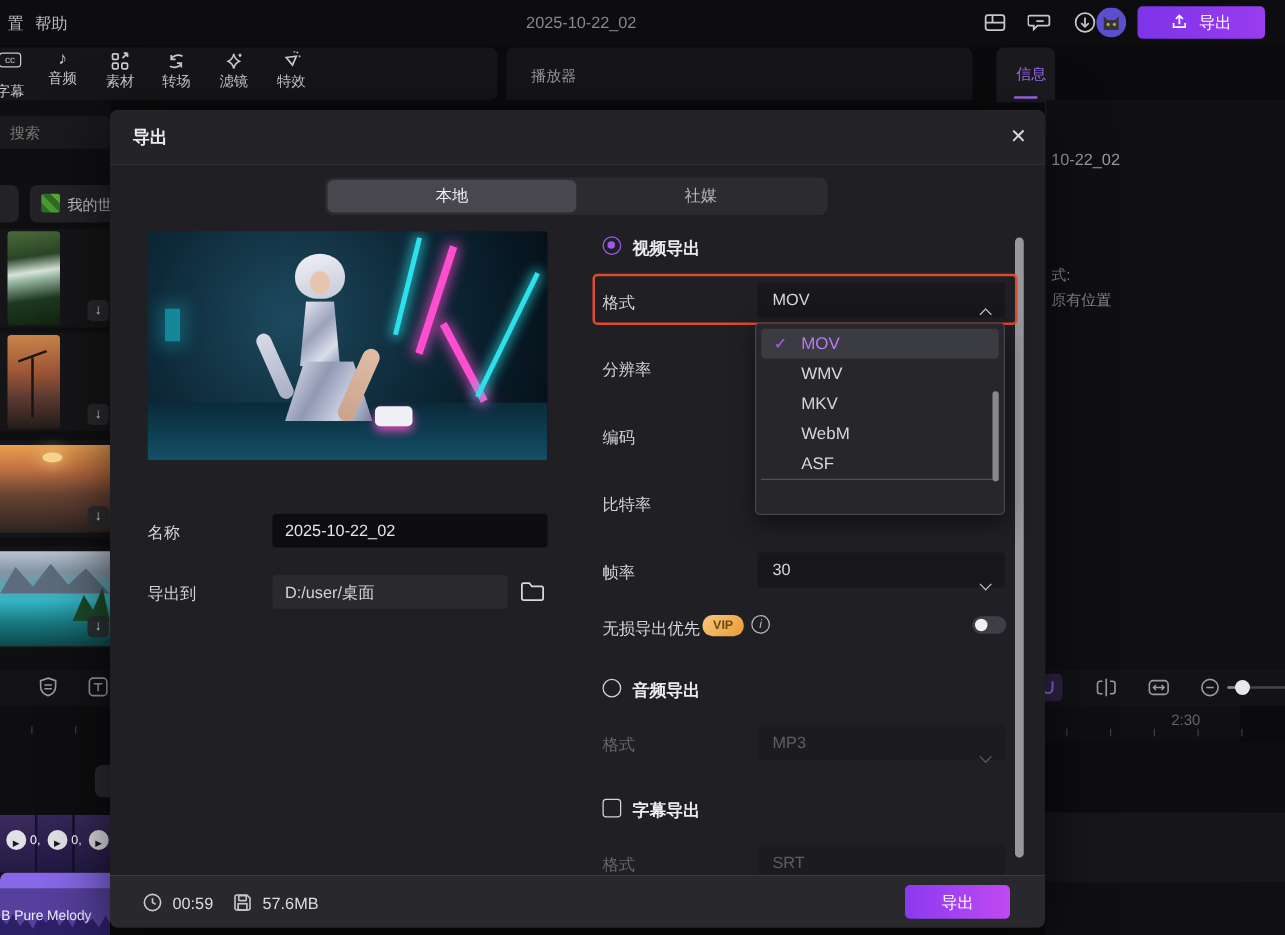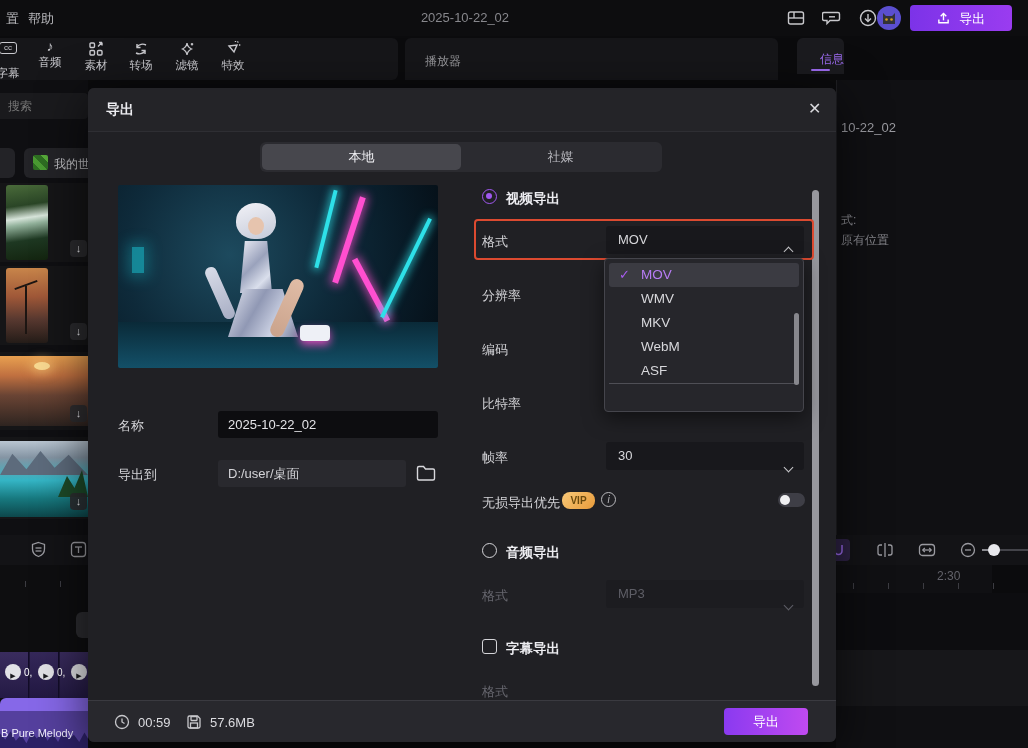--- a/index.html
+++ b/index.html
@@ -123,21 +123,21 @@
           <path d="M4 5 L12 4 L9 11 Z"></path>
           <line x1="12.5" y1="1.5" x2="13.2" y2="0.5"></line>
           <line x1="14" y1="4" x2="15.3" y2="4"></line>
           <line x1="10.5" y1="1" x2="10.5" y2="-0.2"></line>
         </svg>
       <span>特效</span>
     </div>
     <div class="abs tbpanel" style="left:405px;top:2px;width:373px;height:42px;border-radius:6px 6px 0 0;">
       <span class="abs f12" style="left:20px;top:15px;color:#98989c;">播放器</span>
     </div>
-    <div class="abs" style="left:797px;top:2px;width:47px;height:36px;background:#1b1b1f;border-radius:6px 6px 0 0;text-align:right;cursor:pointer;">
+    <div class="abs" style="left:797px;top:2px;width:47px;height:44px;background:#1b1b1f;border-radius:6px 6px 0 0;text-align:left;cursor:pointer;padding-left:16px;">
       <span class="f12" style="color:#9d6bf0;line-height:42px;">信息</span>
       <div style="position:absolute;left:14px;bottom:3px;width:19px;height:2px;background:#9d6bf0;border-radius:1px;"></div>
     </div>
   </div>
 
   <div class="abs" style="left:0;top:80px;width:88px;height:455px;background:#0f0f12;">
     <input class="abs f12" style="left: 0px; top: 13px; width: 88px; height: 26px; background: rgb(26, 26, 29); border: none; border-radius: 0px 4px 4px 0px; color: rgb(216, 216, 220); padding: 0px 8px; outline: none;" placeholder="搜索">
     <div class="abs" style="left:0;top:68px;width:15px;height:30px;background:#232327;border-radius:0 6px 6px 0;"></div>
     <div class="abs" style="left:24px;top:68px;width:64px;height:30px;background:#232327;border-radius:6px 0 0 6px;overflow:hidden;">
       <span style="position:absolute;left:9px;top:7px;width:15px;height:15px;background:linear-gradient(45deg,#2e6e22 25%,#4a9a32 25% 50%,#2e6e22 50% 75%,#57aa3a 75%);border-radius:2px;"></span>
@@ -360,20 +360,24 @@
     <span class="sec-label" style="left:418px;top:456px;">音频导出</span>
     <span class="rowlabel dis" style="left:394px;top:499px;">格式</span>
     <div class="select disabled" style="left:518px;top:492px;width:198px;">
       <span>MP3</span>
       <span class="chevwrap"><span class="chev down dis"></span></span>
     </div>
 
     <span class="checkbox" style="left:394px;top:551px;"></span>
     <span class="sec-label" style="left:418px;top:552px;">字幕导出</span>
     <span class="rowlabel dis" style="left:394px;top:595px;">格式</span>
+    <div class="select disabled" style="left:518px;top:588px;width:198px;">
+      <span>SRT</span>
+      <span class="chevwrap"><span class="chev down dis"></span></span>
+    </div>
 
     <div class="abs" style="left:724px;top:102px;width:7px;height:496px;background:#97979d;border-radius:4px;"></div>
 
     <div class="abs" style="left:0;top:612px;width:748px;height:42px;background:#28282d;border-top:1px solid #3a3a40;border-radius:0 0 6px 6px;z-index:8;">
       <span class="abs" style="left:26px;top:13px;">
         <svg width="16" height="16" viewBox="0 0 16 16" fill="none" stroke="#c8c8cc" stroke-width="1.3">
             <circle cx="8" cy="8" r="6.5"></circle>
             <polyline points="8,4.5 8,8 10.5,9.5"></polyline>
           </svg>
       </span>

